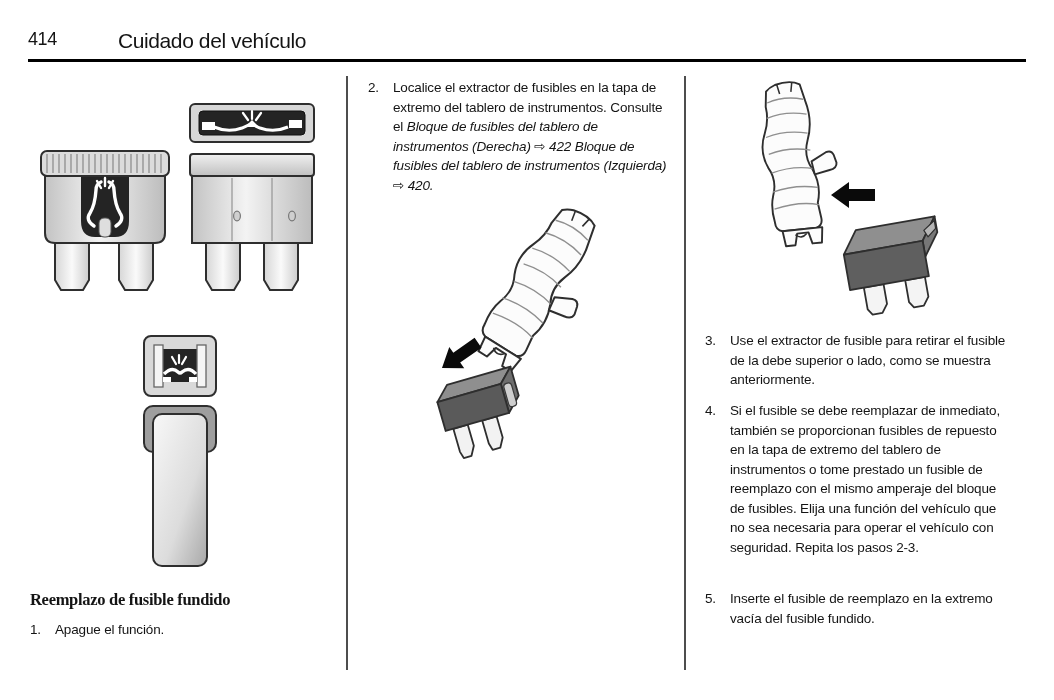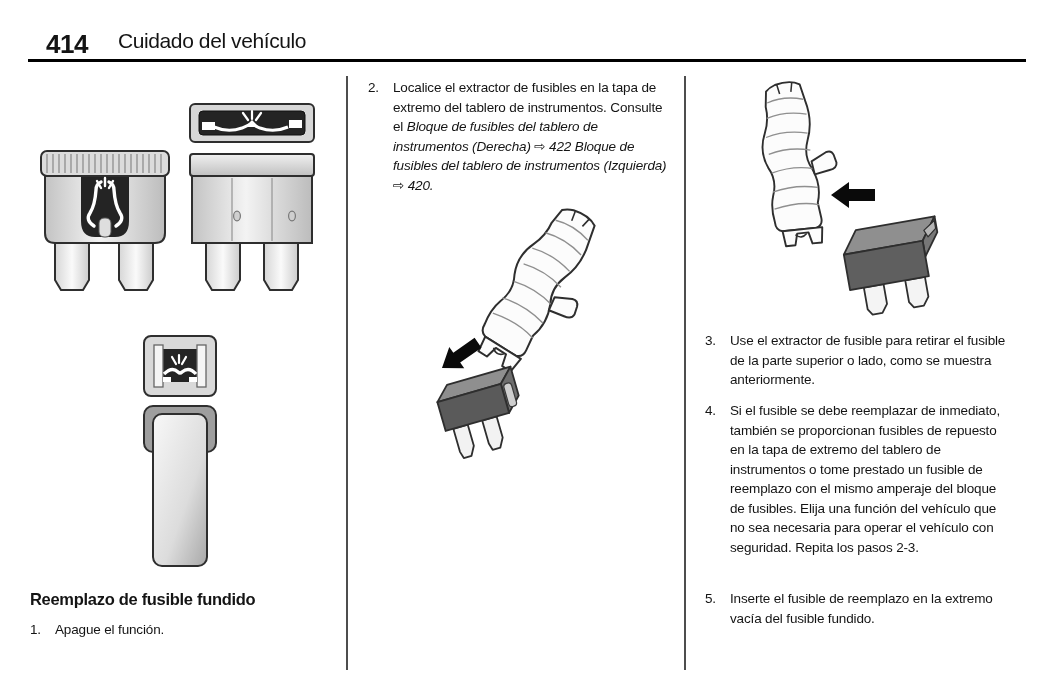--- a/index.html
+++ b/index.html
@@ -6,39 +6,39 @@
   body {
     width:1054px; height:700px; position:relative;
     background:#ffffff; overflow:hidden;
     font-family:"Liberation Sans", sans-serif;
     color:#141414;
     -webkit-font-smoothing:antialiased;
   }
   .abs { position:absolute; }
 
   
-  .hdr-num   { left:46px;  top:29px; font-size:26px; font-weight:bold; letter-spacing:-0.4px; }
+  .hdr-num   { left:28px;  top:29px; font-size:18px; font-weight:normal; letter-spacing:-0.4px; }
   .hdr-title { left:118px; top:29px; font-size:21px; font-weight:normal; letter-spacing:-0.4px; }
   .hdr-rule  { left:28px;  top:59px; width:998px; height:3px; background:#000; }
 
   
   .divider { top:76px; width:2px; height:594px; background:#4d4d4d; }
   #divider-1 { left:346px; }
   #divider-2 { left:684px; }
 
   
   .step { display:flex; font-size:13.5px; line-height:19.5px; letter-spacing:-0.15px; }
   .step .num { width:25px; flex:none; }
   .step .txt { flex:1; }
   #step-1 { left:30px;  top:620px; width:300px; }
   #step-2 { left:368px; top:78px;  width:300px; }
   #step-3 { left:705px; top:331px; width:303px; }
   #step-4 { left:705px; top:401px; width:303px; }
   #step-5 { left:705px; top:589px; width:303px; }
-  .section-heading { left:30px; top:590px; font-size:16.5px; font-weight:bold; letter-spacing:-0.3px; }
+  .section-heading { left:30px; top:590px; font-size:16.5px; font-weight:bold; letter-spacing:-0.3px;font-family:Liberation Serif, serif; }
   .xref { font-style:italic; font-family:"Liberation Sans","DejaVu Sans",sans-serif; }
 
   
   figure { margin:0; padding:0; }
   #fig-fuse-types      { left:30px;  top:96px;  width:302px; height:214px; }
   #fig-mini-cartridge  { left:129px; top:330px; width:104px; height:244px; }
   #fig-puller-mini     { left:412px; top:200px; width:278px; height:272px; }
   #fig-puller-standard { left:718px; top:78px;  width:312px; height:240px; }
   svg { display:block; }
 </style>
@@ -197,21 +197,21 @@
         <polygon points="0,22 16,0 96,0 80,22" fill="#8f8f8f"></polygon>
         <polygon points="80,22 96,0 96,16 80,38" fill="#777777"></polygon>
         <rect x="0" y="22" width="80" height="36" fill="#5f5f5f"></rect>
         <polygon points="83,12 95,4 95,12 86,19" fill="#b5b5b5" stroke-width="1.2"></polygon>
       </g>
     </svg>
   </figure>
 
   <div class="abs step" id="step-3">
     <span class="num">3.</span>
-    <span class="txt">Use el extractor de fusible para retirar el fusible de la parte superior o lado, como se muestra anteriormente.</span>
+    <span class="txt">Use el extractor de fusible para retirar el fusible de la debe superior o lado, como se muestra anteriormente.</span>
   </div>
   <div class="abs step" id="step-4">
     <span class="num">4.</span>
     <span class="txt">Si el fusible se debe reemplazar de inmediato, también se proporcionan fusibles de repuesto en la tapa de extremo del tablero de instrumentos o tome prestado un fusible de reemplazo con el mismo amperaje del bloque de fusibles. Elija una función del vehículo que no sea necesaria para operar el vehículo con seguridad. Repita los pasos 2-3.</span>
   </div>
   <div class="abs step" id="step-5">
     <span class="num">5.</span>
     <span class="txt">Inserte el fusible de reemplazo en la extremo vacía del fusible fundido.</span>
   </div>
 

